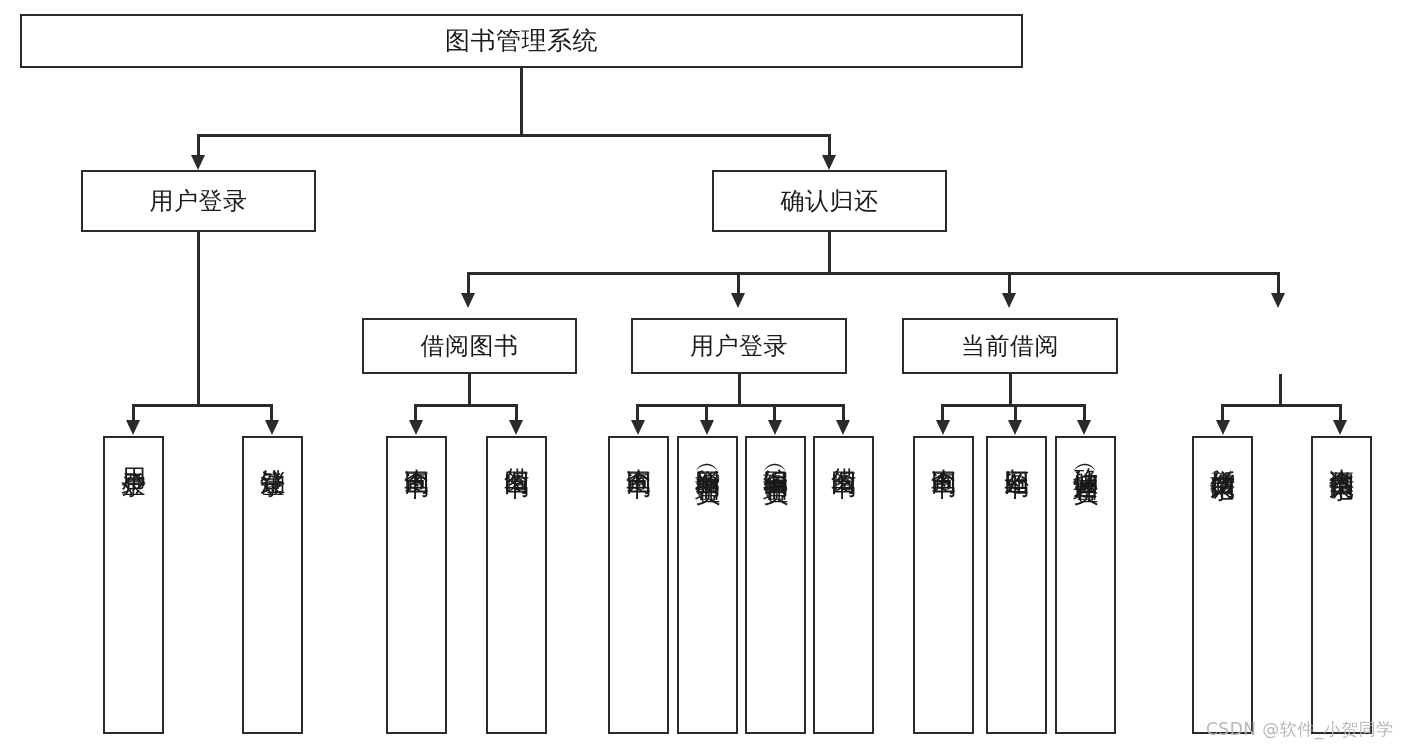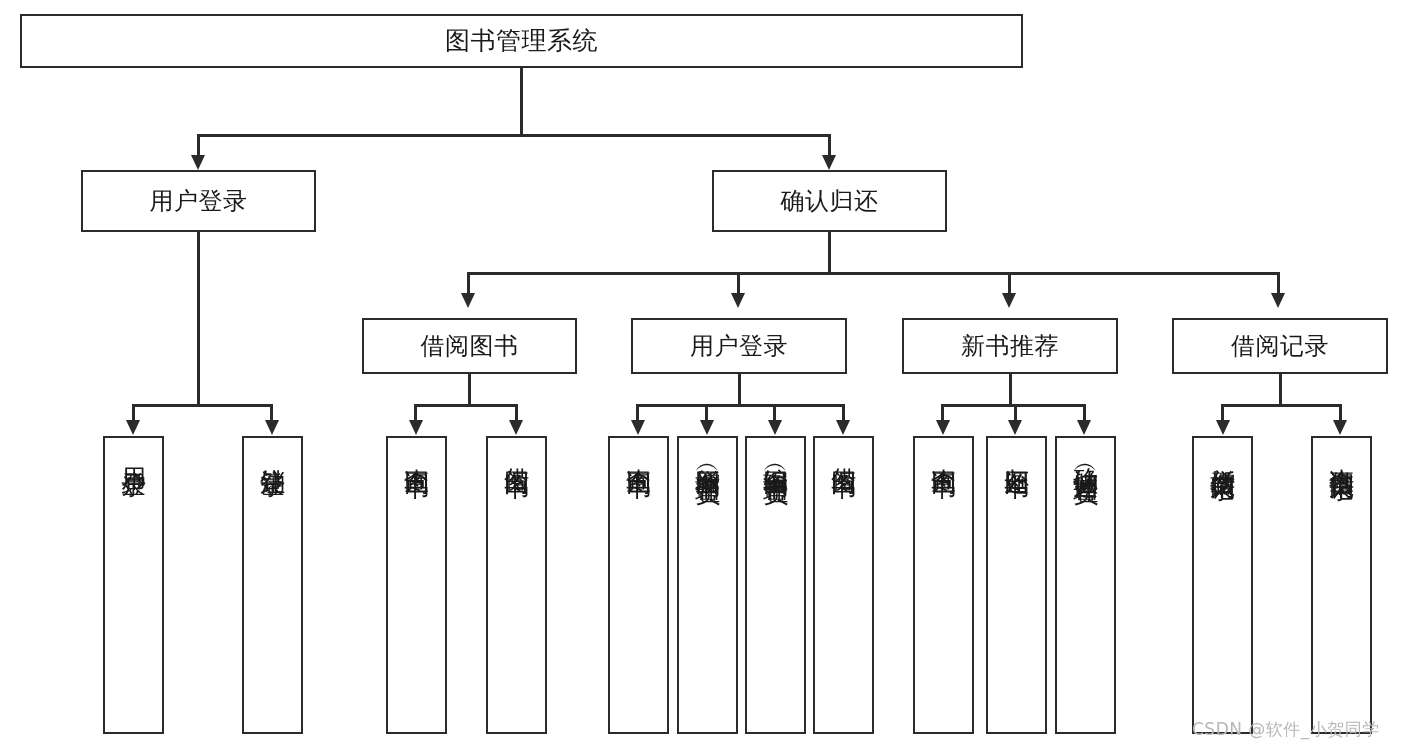--- a/index.html
+++ b/index.html
@@ -65,20 +65,21 @@
     border-left: 7px solid transparent;
     border-right: 7px solid transparent;
     border-top: 15px solid #2b2b2b;
   }
   .watermark {
     position: absolute;
     color: #b8b8b8;
     font-size: 17px;
     white-space: nowrap;
     letter-spacing: 0.5px;
+    padding-left: 14px;
   }
 </style>
 </head>
 <body>
 
 <div id="canvas">
 
   <div class="conn vline" style="left:520px; top:68px; height:68px;"></div>
   <div class="conn hline" style="left:197px; top:134px; width:632px;"></div>
   <div class="conn vline" style="left:197px; top:134px; height:22px;"></div>
@@ -152,26 +153,23 @@
 
   <div class="node h" style="left:362px; top:318px; width:215px; height:56px;">
     <span class="label">借阅图书</span>
   </div>
 
   <div class="node h" style="left:631px; top:318px; width:216px; height:56px;">
     <span class="label">用户登录</span>
   </div>
 
   <div class="node h" style="left:902px; top:318px; width:216px; height:56px;">
-    <span class="label">新书推荐</span>
-  </div>
-
-  <div class="node h" style="left:1172px; top:318px; width:216px; height:56px;">
-    <span class="label">借阅记录</span>
-  </div>
+    <span class="label">当前借阅</span>
+  </div>
+
 
   <div class="node v" style="left:103px; top:436px; width:61px; height:298px;">
     <span class="label">用户登录</span>
   </div>
 
   <div class="node v" style="left:242px; top:436px; width:61px; height:298px;">
     <span class="label">注销登录</span>
   </div>
 
   <div class="node v" style="left:386px; top:436px; width:61px; height:298px;">

